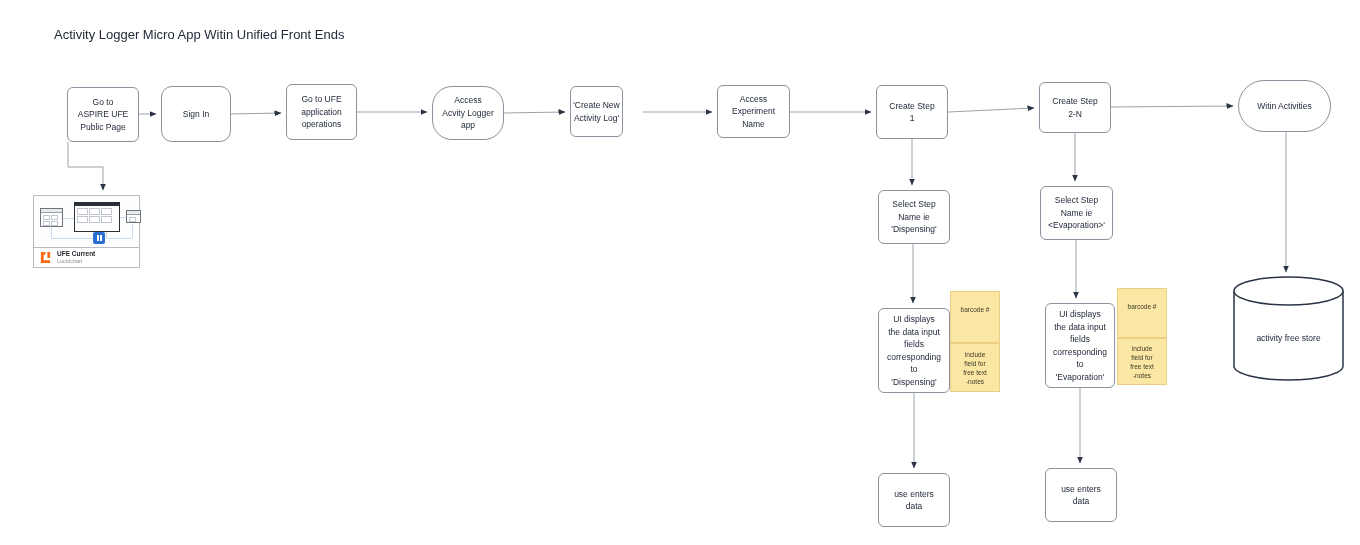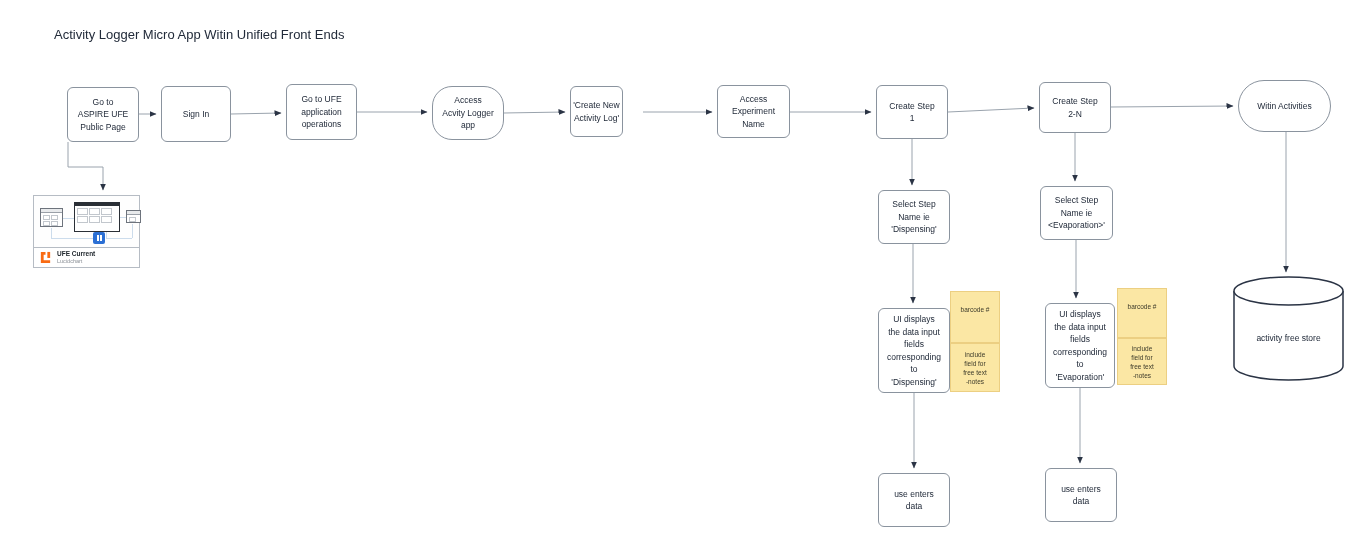--- a/index.html
+++ b/index.html
@@ -107,21 +107,21 @@
 -notes</div>
   <div class="sticky top-note" style="left:1117px;top:288px;width:50px;height:50px;">barcode #</div>
   <div class="sticky bottom-note" style="left:1117px;top:338px;width:50px;height:47px;">include
 field for
 free text
 -notes</div>
 
   <div class="node" style="left:33px;top:87px;width:72px;height:55px;margin-left:34px;">Go to
 ASPIRE UFE
 Public Page</div>
-  <div class="node" style="left:161px;top:86px;width:70px;height:56px;">Sign In</div>
+  <div class="node" style="left:161px;top:86px;width:70px;height:56px;border-radius:11px;">Sign In</div>
   <div class="node" style="left:286px;top:84px;width:71px;height:56px;">Go to UFE
 application
 operations</div>
   <div class="node" style="left:432px;top:86px;width:72px;height:54px;border-radius:20px;">Access
 Acvity Logger
 app</div>
   <div class="node" style="left:570px;top:86px;width:53px;height:51px;">'Create New
 Activity Log'</div>
   <div class="node" style="left:717px;top:85px;width:73px;height:53px;">Access
 Experiment

